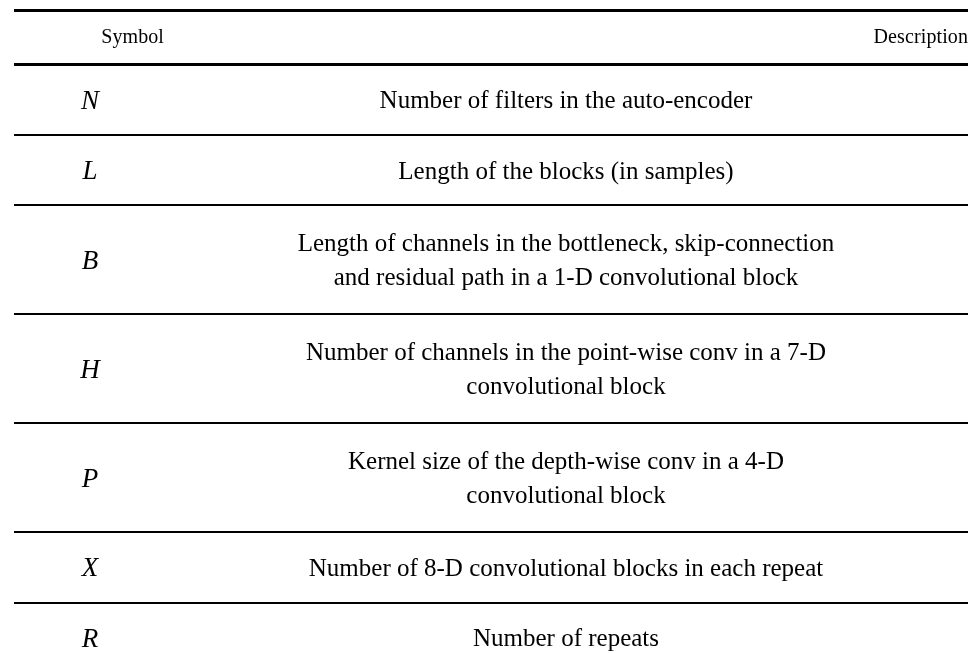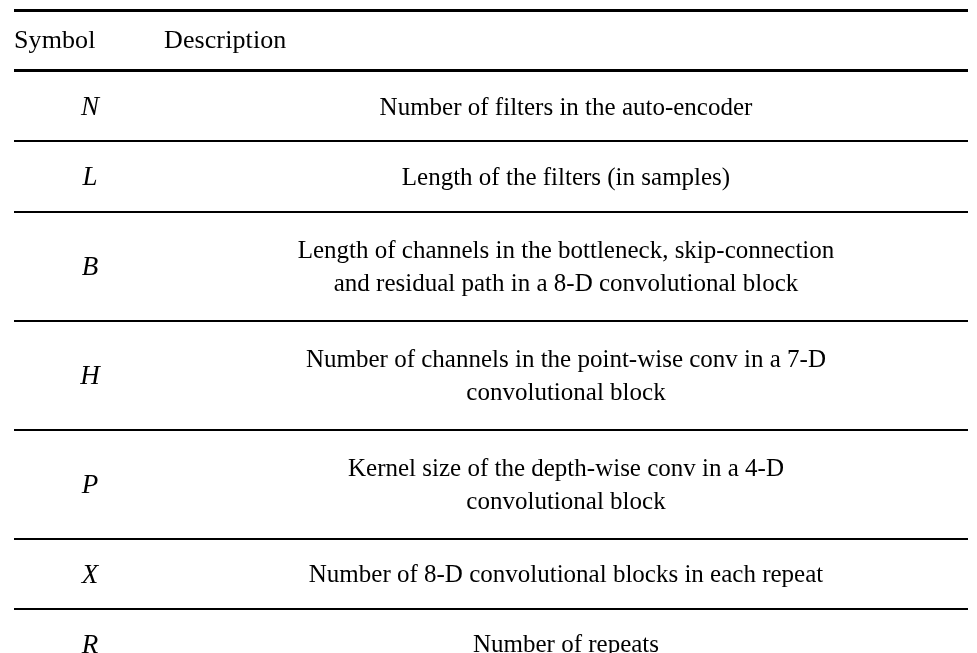--- a/index.html
+++ b/index.html
@@ -53,23 +53,23 @@
     padding: 0;
     line-height: 0;
     font-size: 0;
     height: 2px;
     background: #000000;
   }
 
   
   tr.header-row th {
     font-weight: normal;
-    font-size: 26px;
+    font-size: 20px;
     line-height: 1.05;
-    text-align: left;
+    text-align: right;
     vertical-align: middle;
     padding: 14px 0 16px 0;
     letter-spacing: 0.1px;
   }
 
   
   tr.body-row td {
     text-align: center;
     vertical-align: middle;
     font-size: 25px;
@@ -126,31 +126,31 @@
           <td class="desc">
             <span class="desc-line">Number of filters in the auto-encoder</span>
           </td>
         </tr>
         <tr class="rule-thin">
           <td colspan="2"></td>
         </tr>
         <tr class="body-row">
           <td class="sym">L</td>
           <td class="desc">
-            <span class="desc-line">Length of the filters (in samples)</span>
+            <span class="desc-line">Length of the blocks (in samples)</span>
           </td>
         </tr>
         <tr class="rule-thin">
           <td colspan="2"></td>
         </tr>
         <tr class="body-row tall">
           <td class="sym">B</td>
           <td class="desc">
             <span class="desc-line">Length of channels in the bottleneck, skip-connection</span>
-            <span class="desc-line">and residual path in a 8-D convolutional block</span>
+            <span class="desc-line">and residual path in a 1-D convolutional block</span>
           </td>
         </tr>
         <tr class="rule-thin">
           <td colspan="2"></td>
         </tr>
         <tr class="body-row tall">
           <td class="sym">H</td>
           <td class="desc">
             <span class="desc-line">Number of channels in the point-wise conv in a 7-D</span>
             <span class="desc-line">convolutional block</span>

